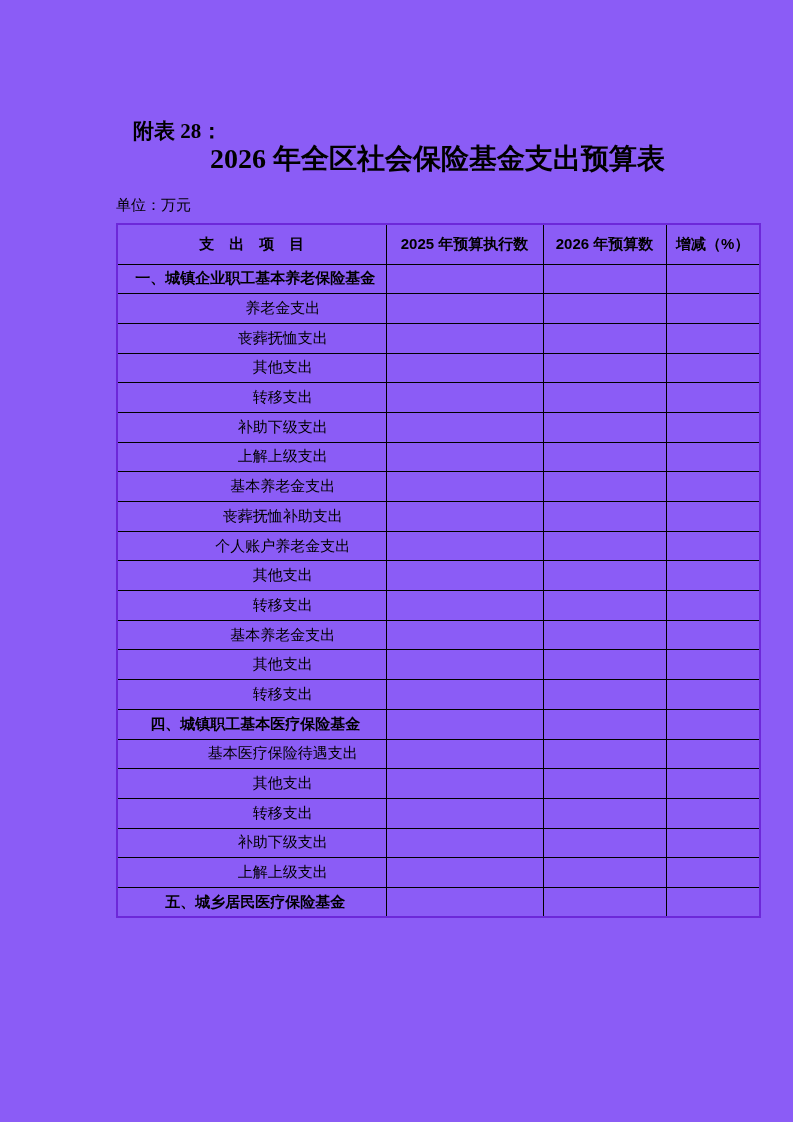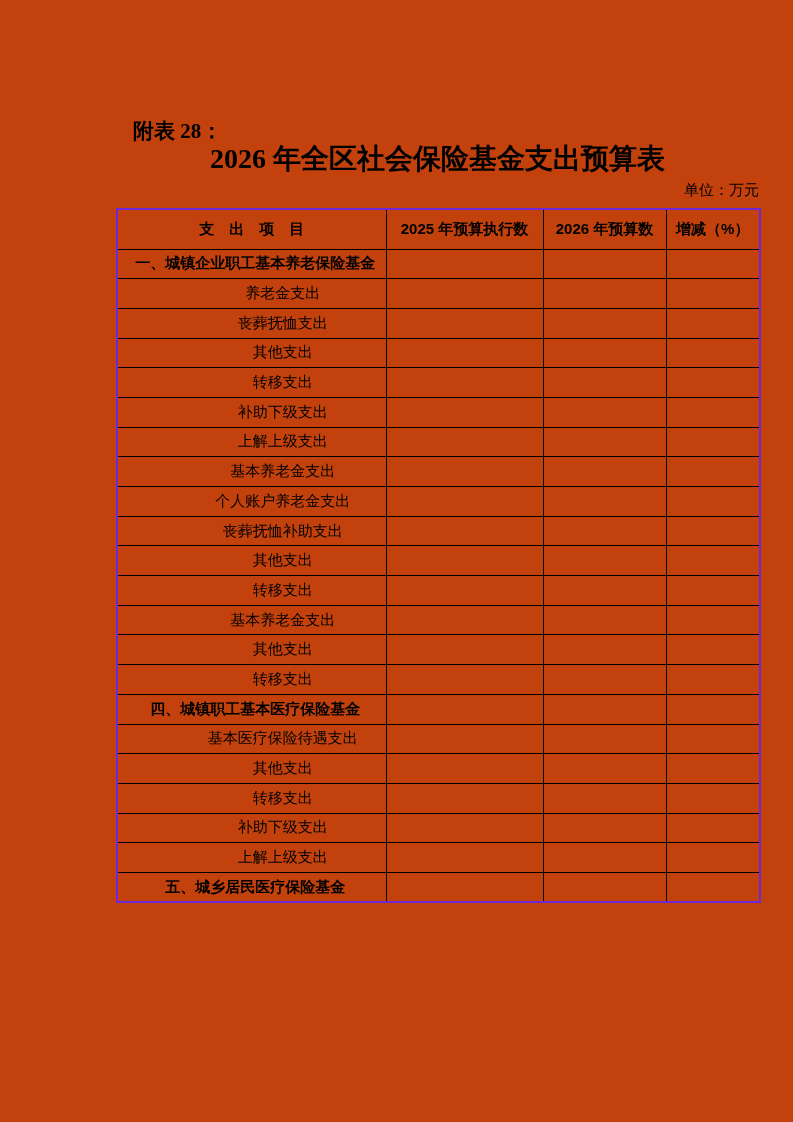--- a/index.html
+++ b/index.html
@@ -8,42 +8,41 @@
     width: 793px;
     height: 1122px;
     font-family: "Liberation Serif", "DejaVu Serif", serif;
     color: #000000;
     position: relative;
   }
   .page {
     width: 793px;
     height: 1122px;
     padding: 118px 34px 0 116px;
-    background: #c2410c;
+    background: #8b5cf6;
     overflow: hidden;
   }
   .annex {
     margin-left: 17px;
     font-size: 21px;
     font-weight: bold;
     font-family: "Liberation Serif", "DejaVu Serif", serif;
     line-height: 26px;
   }
   .title {
     margin-top: 0;
     text-align: center;
     font-size: 28px;
     font-weight: bold;
     font-family: "Liberation Serif", "DejaVu Serif", serif;
     line-height: 30px;
   }
   .unit-note {
-    margin-top: 7px;
+    margin-top: 22px;
     margin-bottom: 8px;
-    text-align: right;
     font-size: 15px;
     line-height: 19px;
     font-family: "Liberation Serif", "DejaVu Serif", serif;
   }
   table.budget {
     width: 643px;
     border-collapse: collapse;
     border: 2px solid #6d28d9;
     table-layout: fixed;
   }
@@ -147,27 +146,27 @@
           <td class="cell-val"></td>
           <td class="cell-val"></td>
         </tr>
         <tr class="row item">
           <td class="cell-label">基本养老金支出</td>
           <td class="cell-val"></td>
           <td class="cell-val"></td>
           <td class="cell-val"></td>
         </tr>
         <tr class="row item">
+          <td class="cell-label">丧葬抚恤补助支出</td>
+          <td class="cell-val"></td>
+          <td class="cell-val"></td>
+          <td class="cell-val"></td>
+        </tr>
+        <tr class="row item">
           <td class="cell-label">个人账户养老金支出</td>
-          <td class="cell-val"></td>
-          <td class="cell-val"></td>
-          <td class="cell-val"></td>
-        </tr>
-        <tr class="row item">
-          <td class="cell-label">丧葬抚恤补助支出</td>
           <td class="cell-val"></td>
           <td class="cell-val"></td>
           <td class="cell-val"></td>
         </tr>
         <tr class="row item">
           <td class="cell-label">其他支出</td>
           <td class="cell-val"></td>
           <td class="cell-val"></td>
           <td class="cell-val"></td>
         </tr>

